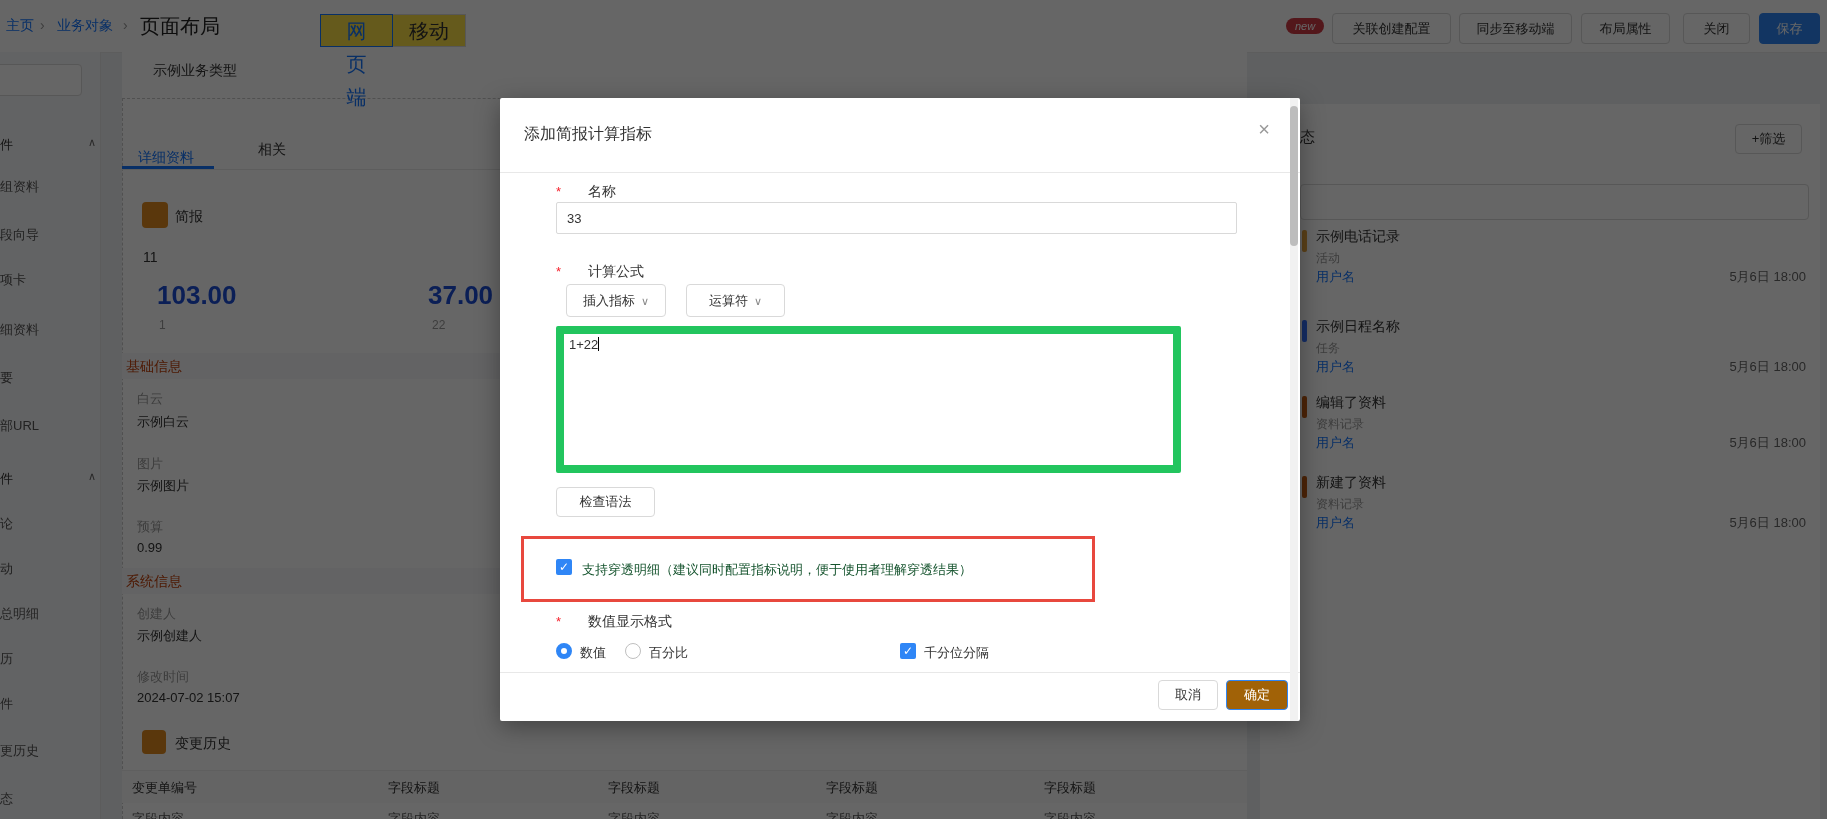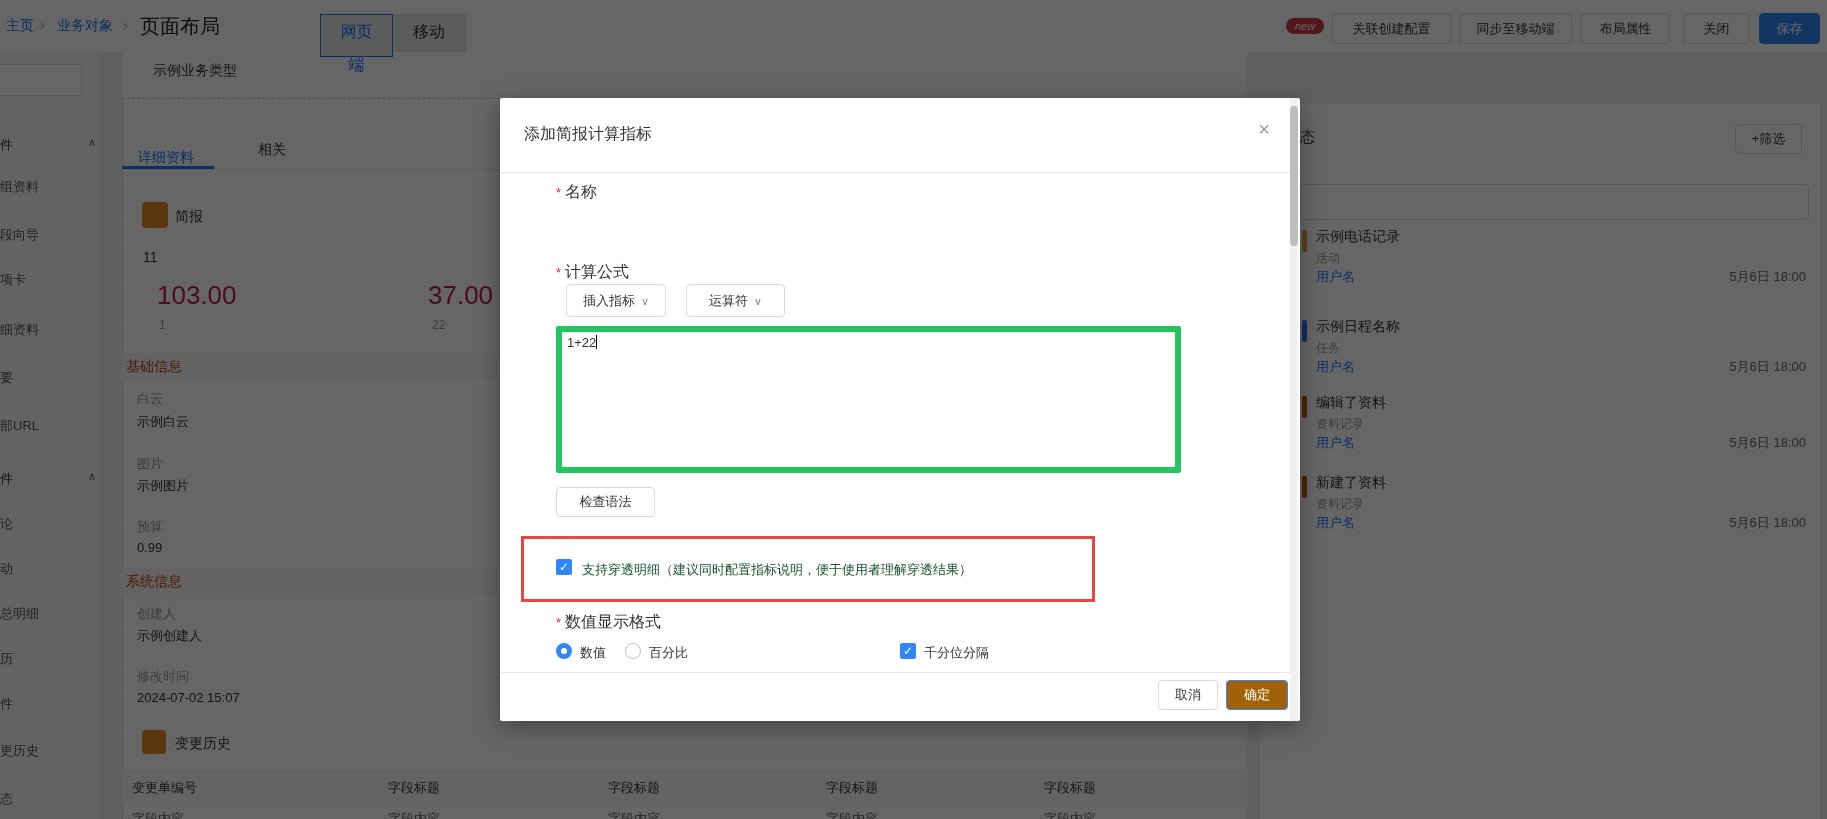--- a/index.html
+++ b/index.html
@@ -4,21 +4,21 @@
 <style>
   html,body{margin:0;padding:0;background:#222;}
   #screen{position:relative;width:1827px;height:819px;overflow:hidden;
     font-family:"Liberation Sans","DejaVu Sans",sans-serif;background:#eef0f2;color:#333;}
   .abs{position:absolute;}
   
   .topbar{left:0;top:0;width:1827px;height:52px;background:#fff;border-bottom:1px solid #e8e8e8;}
   .crumb-link{font-size:14px;color:#1677ff;cursor:pointer;}
   .crumb-sep{font-size:14px;color:#999;}
   .page-title{font-size:20px;color:#222;font-weight:500;}
-  .seg-btn{height:43px;line-height:33px;padding:0 16px;font-size:16px;background:#e5e5e5;
+  .seg-btn{height:33px;line-height:33px;padding:0 16px;font-size:20px;background:#fde047;
     border:1px solid #d9d9d9;color:#333;box-sizing:border-box;text-align:center;}
   .seg-btn.active{border-color:#1677ff;color:#1677ff;z-index:2;}
   .top-btn{height:31px;line-height:29px;padding:0 15px;font-size:13px;background:#fff;
     border:1px solid #d9d9d9;border-radius:4px;color:#333;box-sizing:border-box;text-align:center;}
   .top-btn.primary{background:#2f86f6;border-color:#2f86f6;color:#fff;}
   .badge-new{background:#cf3a45;color:#fff;font-size:11px;border-radius:10px;
     padding:2px 9px;font-style:italic;}
   
   .sidebar{left:0;top:52px;width:100px;height:767px;background:#f6f7f9;border-right:1px solid #e6e6e6;}
   .side-search{left:-28px;top:12px;width:110px;height:32px;background:#fff;
@@ -30,21 +30,21 @@
   .maincard{left:122px;top:52px;width:1125px;height:767px;background:#fff;}
   .dash-h{left:0;top:46px;width:1125px;border-top:1px dashed #c9c9c9;}
   .dash-v{left:0;top:46px;height:721px;border-left:1px dashed #c9c9c9;}
   .rec-type{font-size:14px;color:#333;}
   .m-tab{font-size:14px;color:#333;cursor:pointer;}
   .m-tab.active{color:#1677ff;}
   .tab-underline{background:#1677ff;height:3px;}
   .tabbar-line{border-top:1px solid #e8e8e8;width:1125px;}
   .sq-icon{border-radius:4px;background:#e08a1e;}
   .blk-title{font-size:14px;color:#333;}
-  .stat-big{font-size:26px;color:#be185d;font-weight:400;}
+  .stat-big{font-size:26px;color:#1d4ed8;font-weight:700;}
   .stat-sub{font-size:12px;color:#999;}
   .sec-band{left:0;width:1125px;height:26px;background:#f7f8fa;}
   .sec-title{font-size:14px;color:#c2410c;font-weight:500;}
   .f-label{font-size:13px;color:#999;}
   .f-value{font-size:13px;color:#333;}
   .tbl-band{left:0;width:1125px;height:32px;background:#fafafa;border-top:1px solid #eee;}
   .tbl-h{font-size:13px;color:#333;}
   .tbl-c{font-size:13px;color:#555;}
   
   .rightpanel{left:1260px;top:104px;width:560px;height:715px;background:#fff;}
@@ -61,28 +61,28 @@
   .feed-time{position:absolute;right:0;top:40px;font-size:13px;color:#666;}
   .bar-gold{background:#e6a23c;} .bar-blue{background:#3370ff;} .bar-brown{background:#c05a12;}
   
   .overlay{left:0;top:0;width:1827px;height:819px;background:rgba(0,0,0,0.6);z-index:5;}
   .modal{left:500px;top:98px;width:800px;height:623px;background:#fff;border-radius:2px;
     box-shadow:0 6px 24px rgba(0,0,0,.35);z-index:10;}
   .modal-title{left:24px;top:26px;font-size:16px;color:#333;}
   .modal-close{left:752px;top:20px;font-size:20px;color:#999;cursor:pointer;width:24px;text-align:center;}
   .modal-divider{left:0;top:74px;width:800px;border-top:1px solid #e8e8e8;}
   .req{color:#f5222d;margin-right:4px;font-size:13px;}
-  .mf-label{font-size:16px;color:#333;}
+  .mf-label{font-size:14px;color:#333;margin-left:23px;}
   .name-input{left:56px;top:104px;width:681px;height:32px;border:1px solid #d9d9d9;border-radius:2px;
     box-sizing:border-box;font-size:13px;padding:0 10px;color:#333;outline:none;
     font-family:"Liberation Sans","DejaVu Sans",sans-serif;}
   .drop-btn{height:33px;line-height:31px;border:1px solid #d9d9d9;border-radius:4px;background:#fff;
     font-size:13px;color:#333;text-align:center;box-sizing:border-box;cursor:pointer;}
   .drop-btn .chev{color:#888;font-size:11px;margin-left:6px;}
-  .formula-box{left:56px;top:228px;width:625px;height:147px;border:6px solid #22c55e;border-radius:2px;
+  .formula-box{left:56px;top:228px;width:625px;height:147px;border:8px solid #22c55e;border-radius:2px;
     box-sizing:border-box;background:#fff;font-size:13px;color:#333;padding:3px 5px;}
   .cursor{display:inline-block;width:1px;height:14px;background:#000;vertical-align:-2px;}
   .check-syntax{left:56px;top:389px;width:99px;height:30px;line-height:28px;border:1px solid #d9d9d9;
     border-radius:4px;background:#fff;font-size:13px;color:#333;text-align:center;box-sizing:border-box;cursor:pointer;}
   .red-box{left:21px;top:438px;width:574px;height:66px;border:3px solid #e8483e;box-sizing:border-box;}
   .cbox{width:16px;height:16px;background:#2f86f6;border-radius:2px;color:#fff;font-size:12px;
     line-height:16px;text-align:center;cursor:pointer;}
   .cbox-label{font-size:13px;color:#14532d;}
   .radio{width:16px;height:16px;border-radius:50%;box-sizing:border-box;cursor:pointer;background:#fff;}
   .radio.sel{border:5px solid #2f86f6;}
@@ -238,20 +238,21 @@
   <div class="abs overlay"></div>
 
   <div class="abs modal">
     <span class="abs modal-title">添加简报计算指标</span>
     <span class="abs modal-close">×</span>
     <div class="abs modal-divider"></div>
 
     <div class="abs" style="left:56px;top:84px;">
       <span class="req">*</span><span class="mf-label">名称</span>
     </div>
+    <input class="abs name-input" value="33" style="">
 
     <div class="abs" style="left:56px;top:164px;">
       <span class="req">*</span><span class="mf-label">计算公式</span>
     </div>
 
     <div class="abs drop-btn" style="left:66px;top:186px;width:100px;">
       <span>插入指标</span><span class="chev">∨</span>
     </div>
     <div class="abs drop-btn" style="left:186px;top:186px;width:99px;">
       <span>运算符</span><span class="chev">∨</span>

